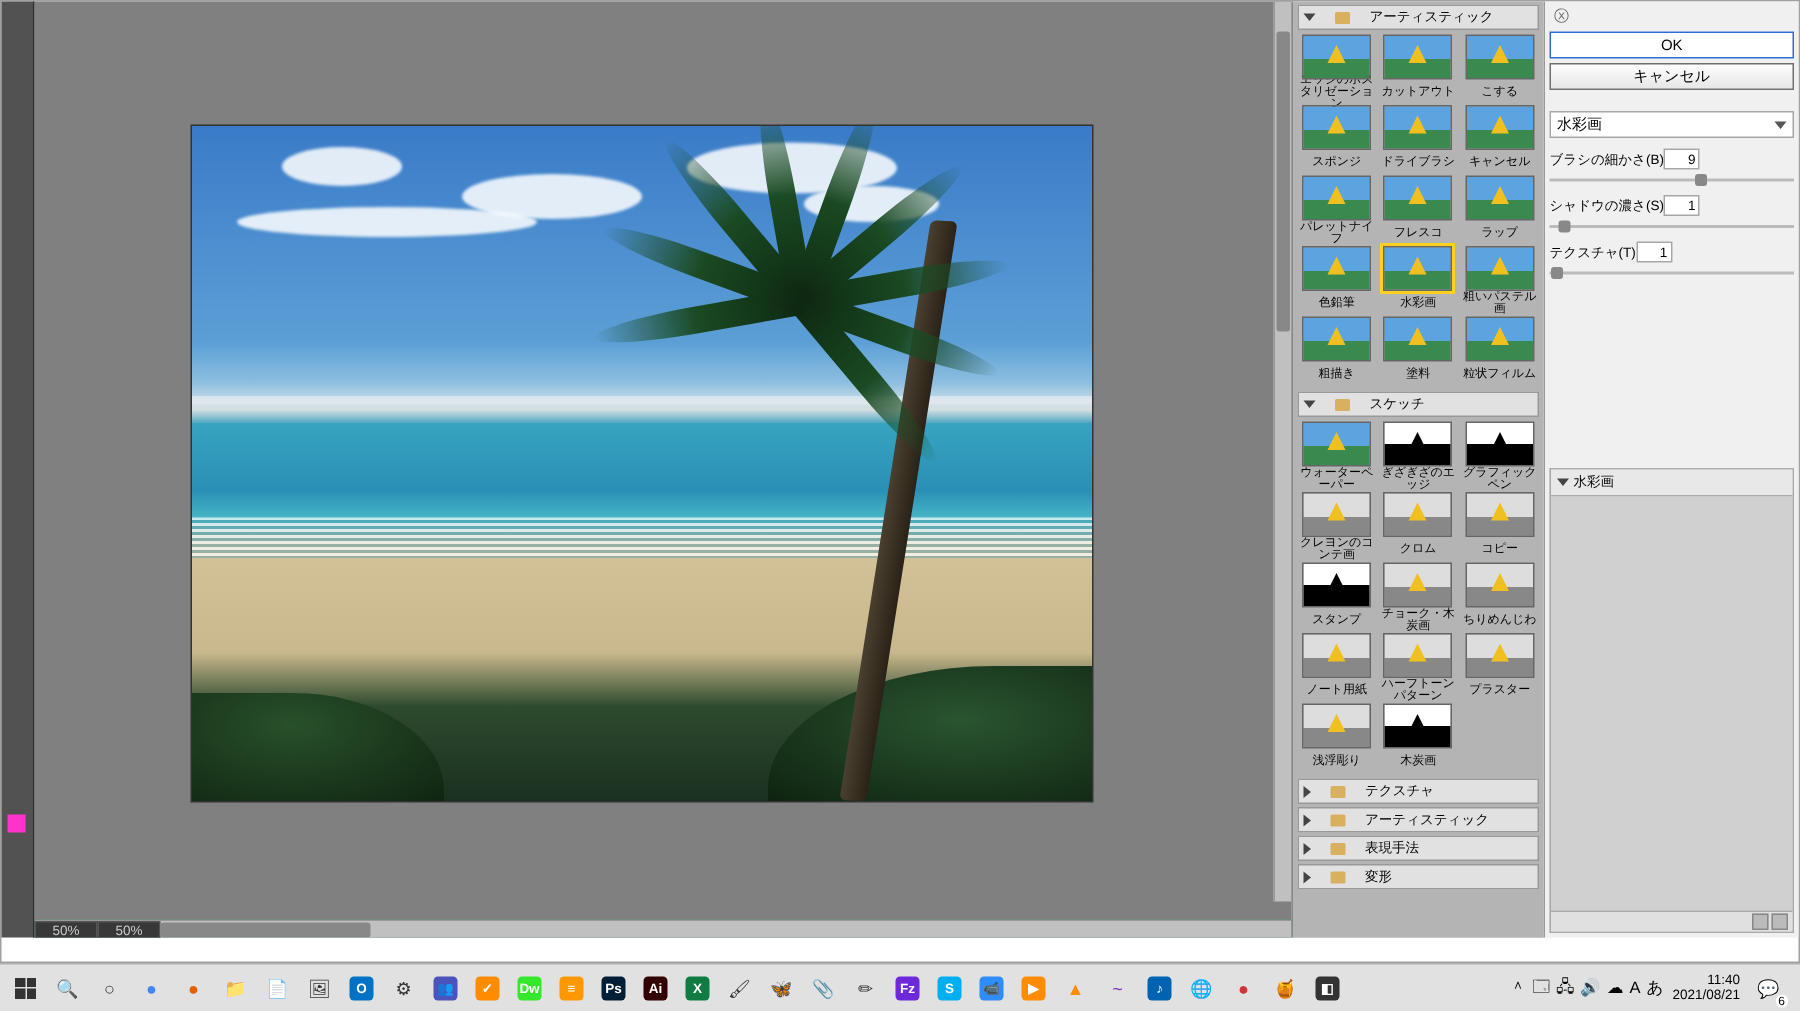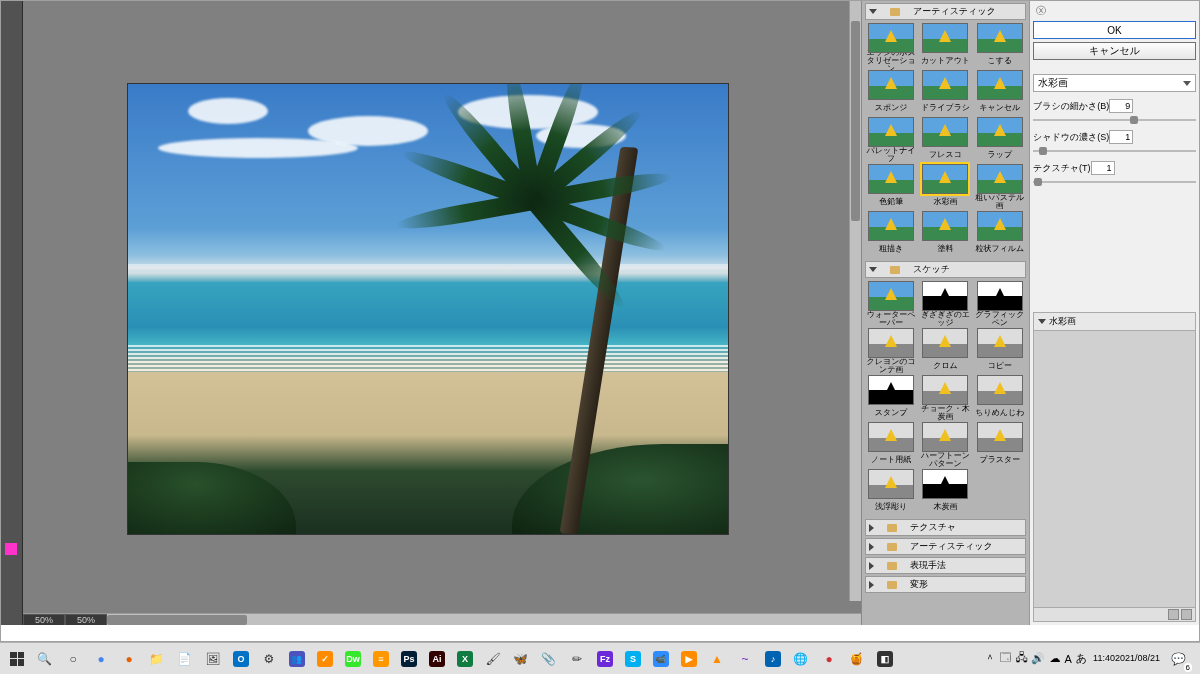--- a/index.html
+++ b/index.html
@@ -66,21 +66,21 @@
 .layers-body { flex:1; background:#d0d0d0;}
 .layers-foot { height:14px; background:#e0e0e0; border-top:1px solid #aaa; display:flex; justify-content:flex-end; gap:2px; padding:1px 3px;}
 .layers-foot .ic { width:11px; height:11px; background:#bbb; border:1px solid #888;}
 
 .taskbar { position: absolute; bottom: 0; left: 0; width: 1200px; height: 32px; background: #e1e1e1; border-top: 1px solid #b0b0b0; display: flex; align-items: center; padding: 0 4px; gap: 2px; font-size:10px;}
 .taskbar .start { width: 24px; height: 24px; display: flex; align-items:center; justify-content:center;}
 .taskbar .start .win { width:14px; height:14px; display:grid; grid-template:1fr 1fr/1fr 1fr; gap:1px;}
 .taskbar .start .win div{ background:#333;}
 .taskbar .tb-icon { width: 26px; height: 26px; border-radius: 2px; display: flex; align-items: center; justify-content: center; font-size: 12px; cursor: pointer; }
 .tray { margin-left: auto; display: flex; align-items: center; gap: 6px; padding-right:4px;}
-.clock { display:flex; flex-direction:row; align-items:flex-end; line-height:1.1; font-size:9px;}
+.clock { display:flex; flex-direction:column; align-items:flex-end; line-height:1.1; font-size:9px;}
 .sq { width:16px; height:16px; border-radius:3px; display:inline-flex; align-items:center; justify-content:center; color:#fff; font-size:9px; font-weight:bold; }
 </style>
 </head>
 <body>
 
 <div class="window">
   <div class="main-area">
 
     <div class="left-strip">
       <div class="stop-mark"></div>

